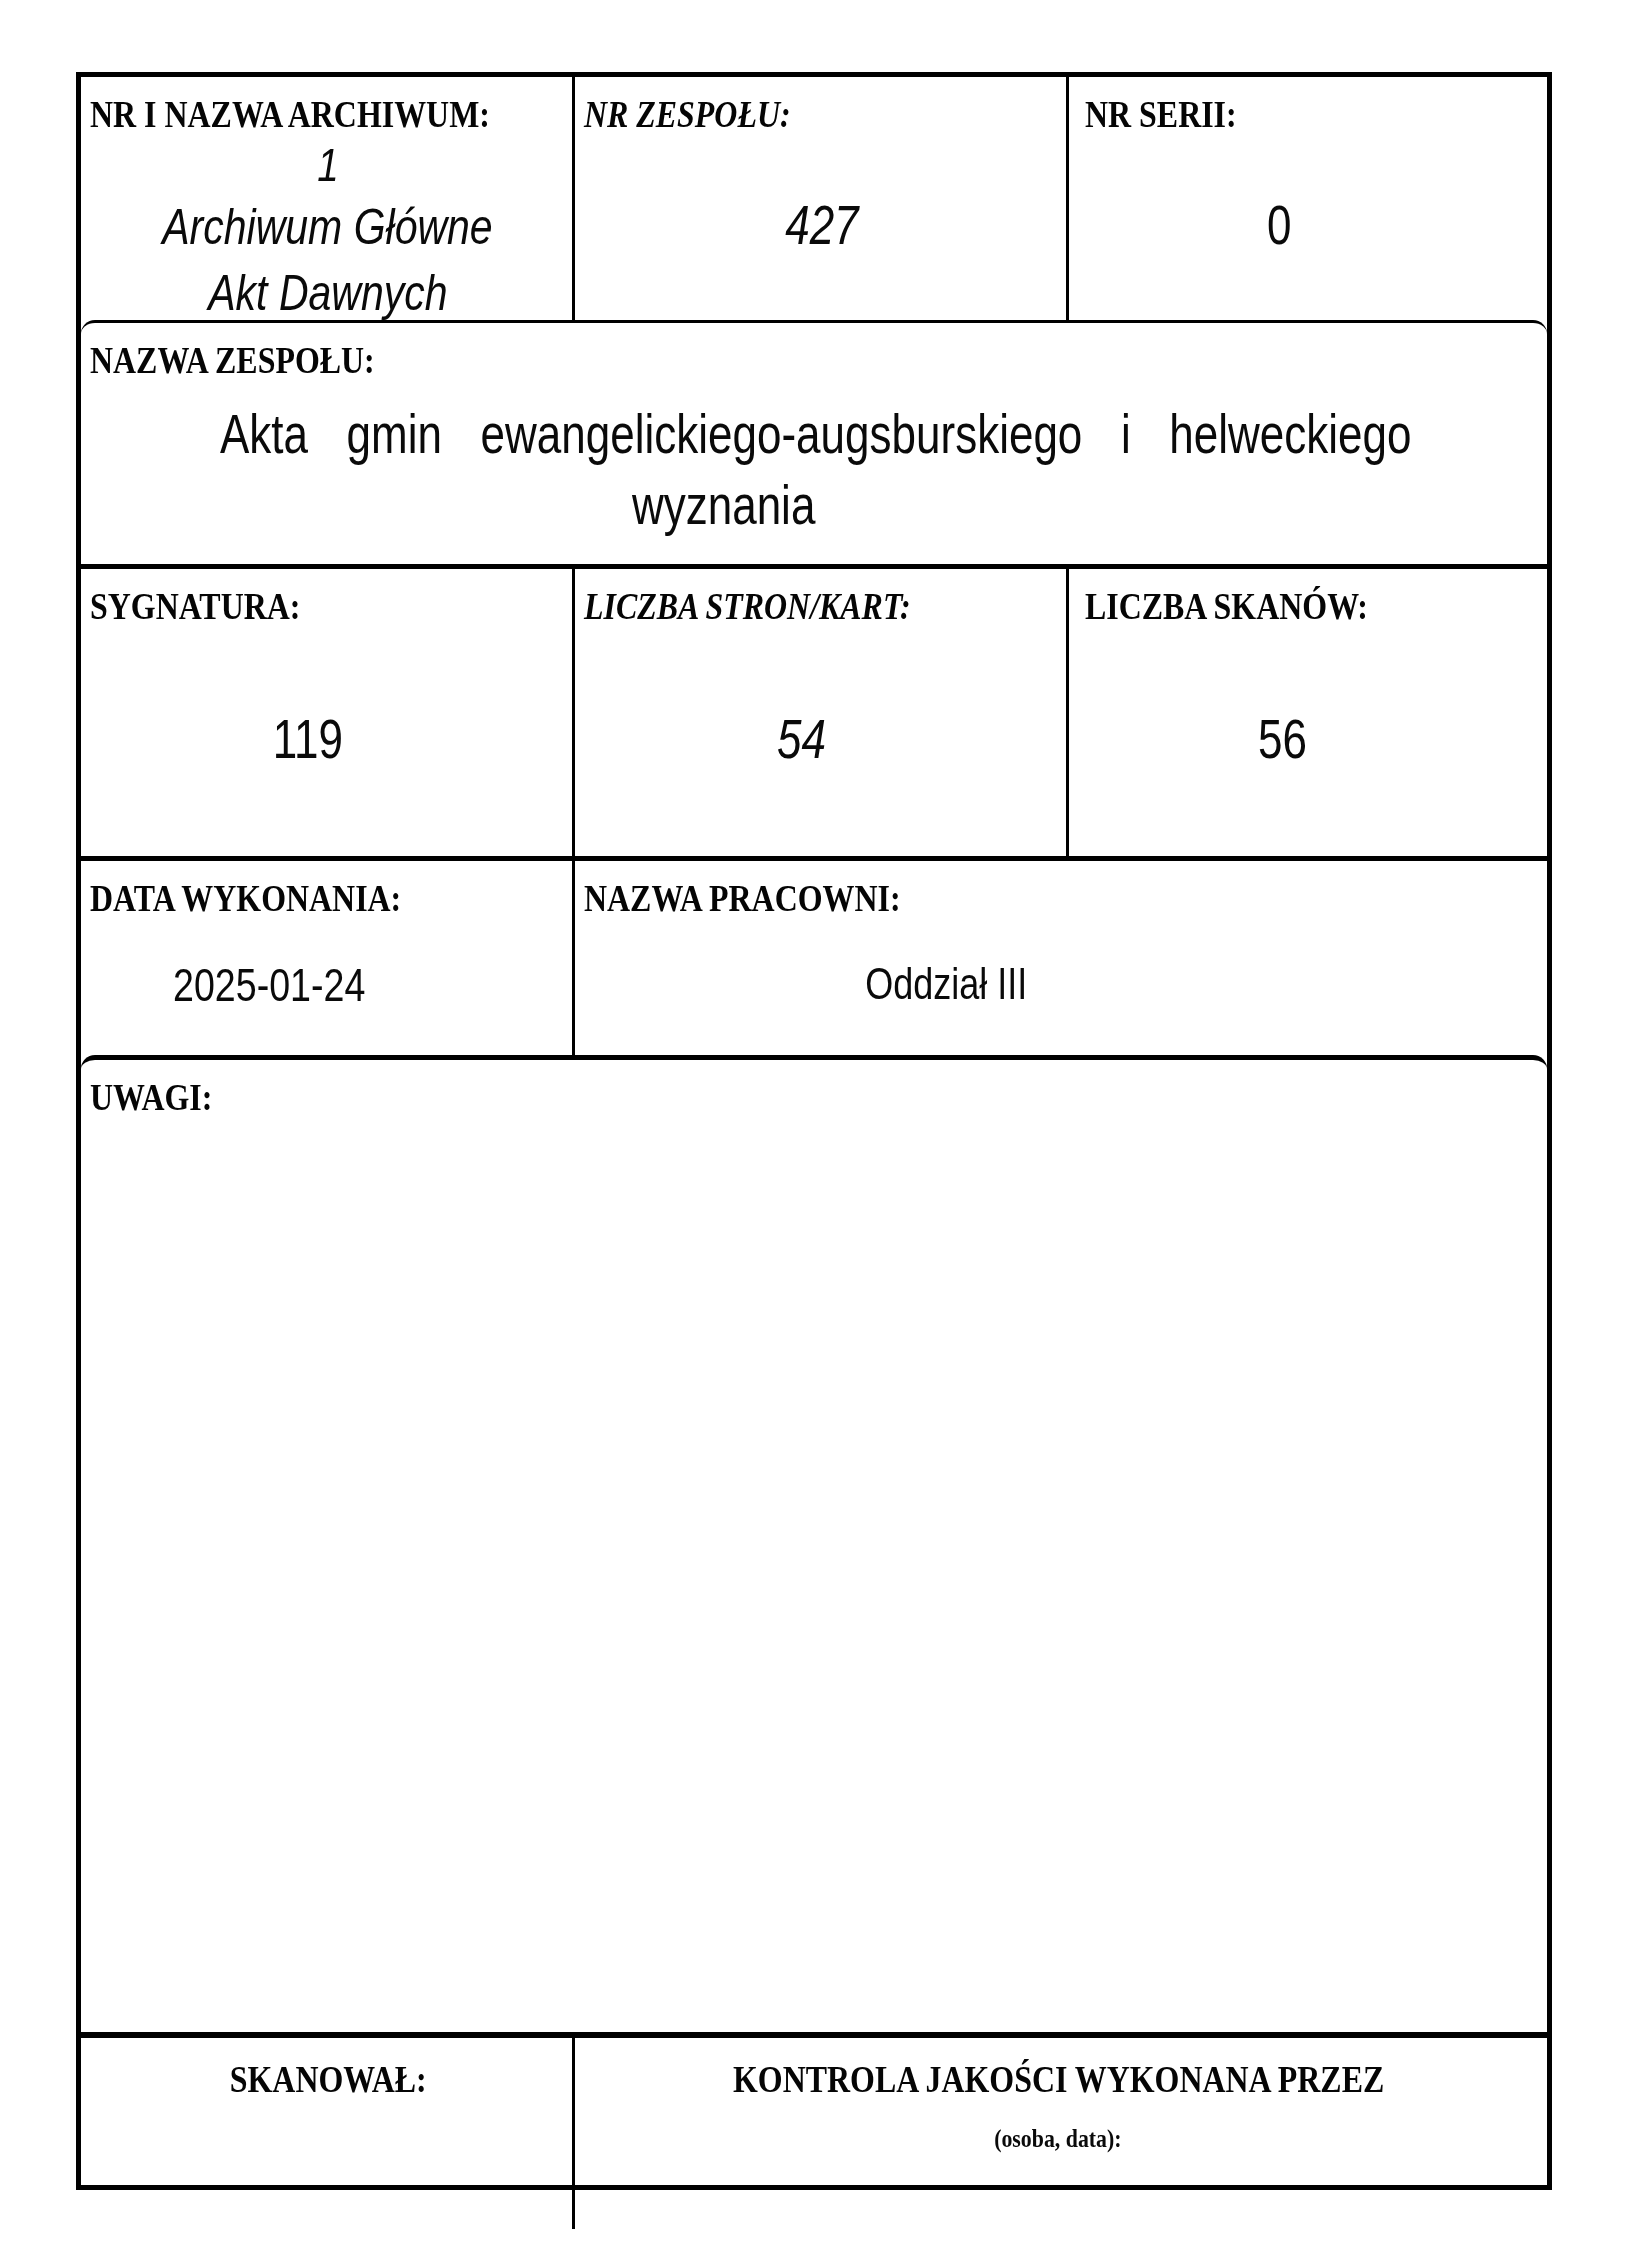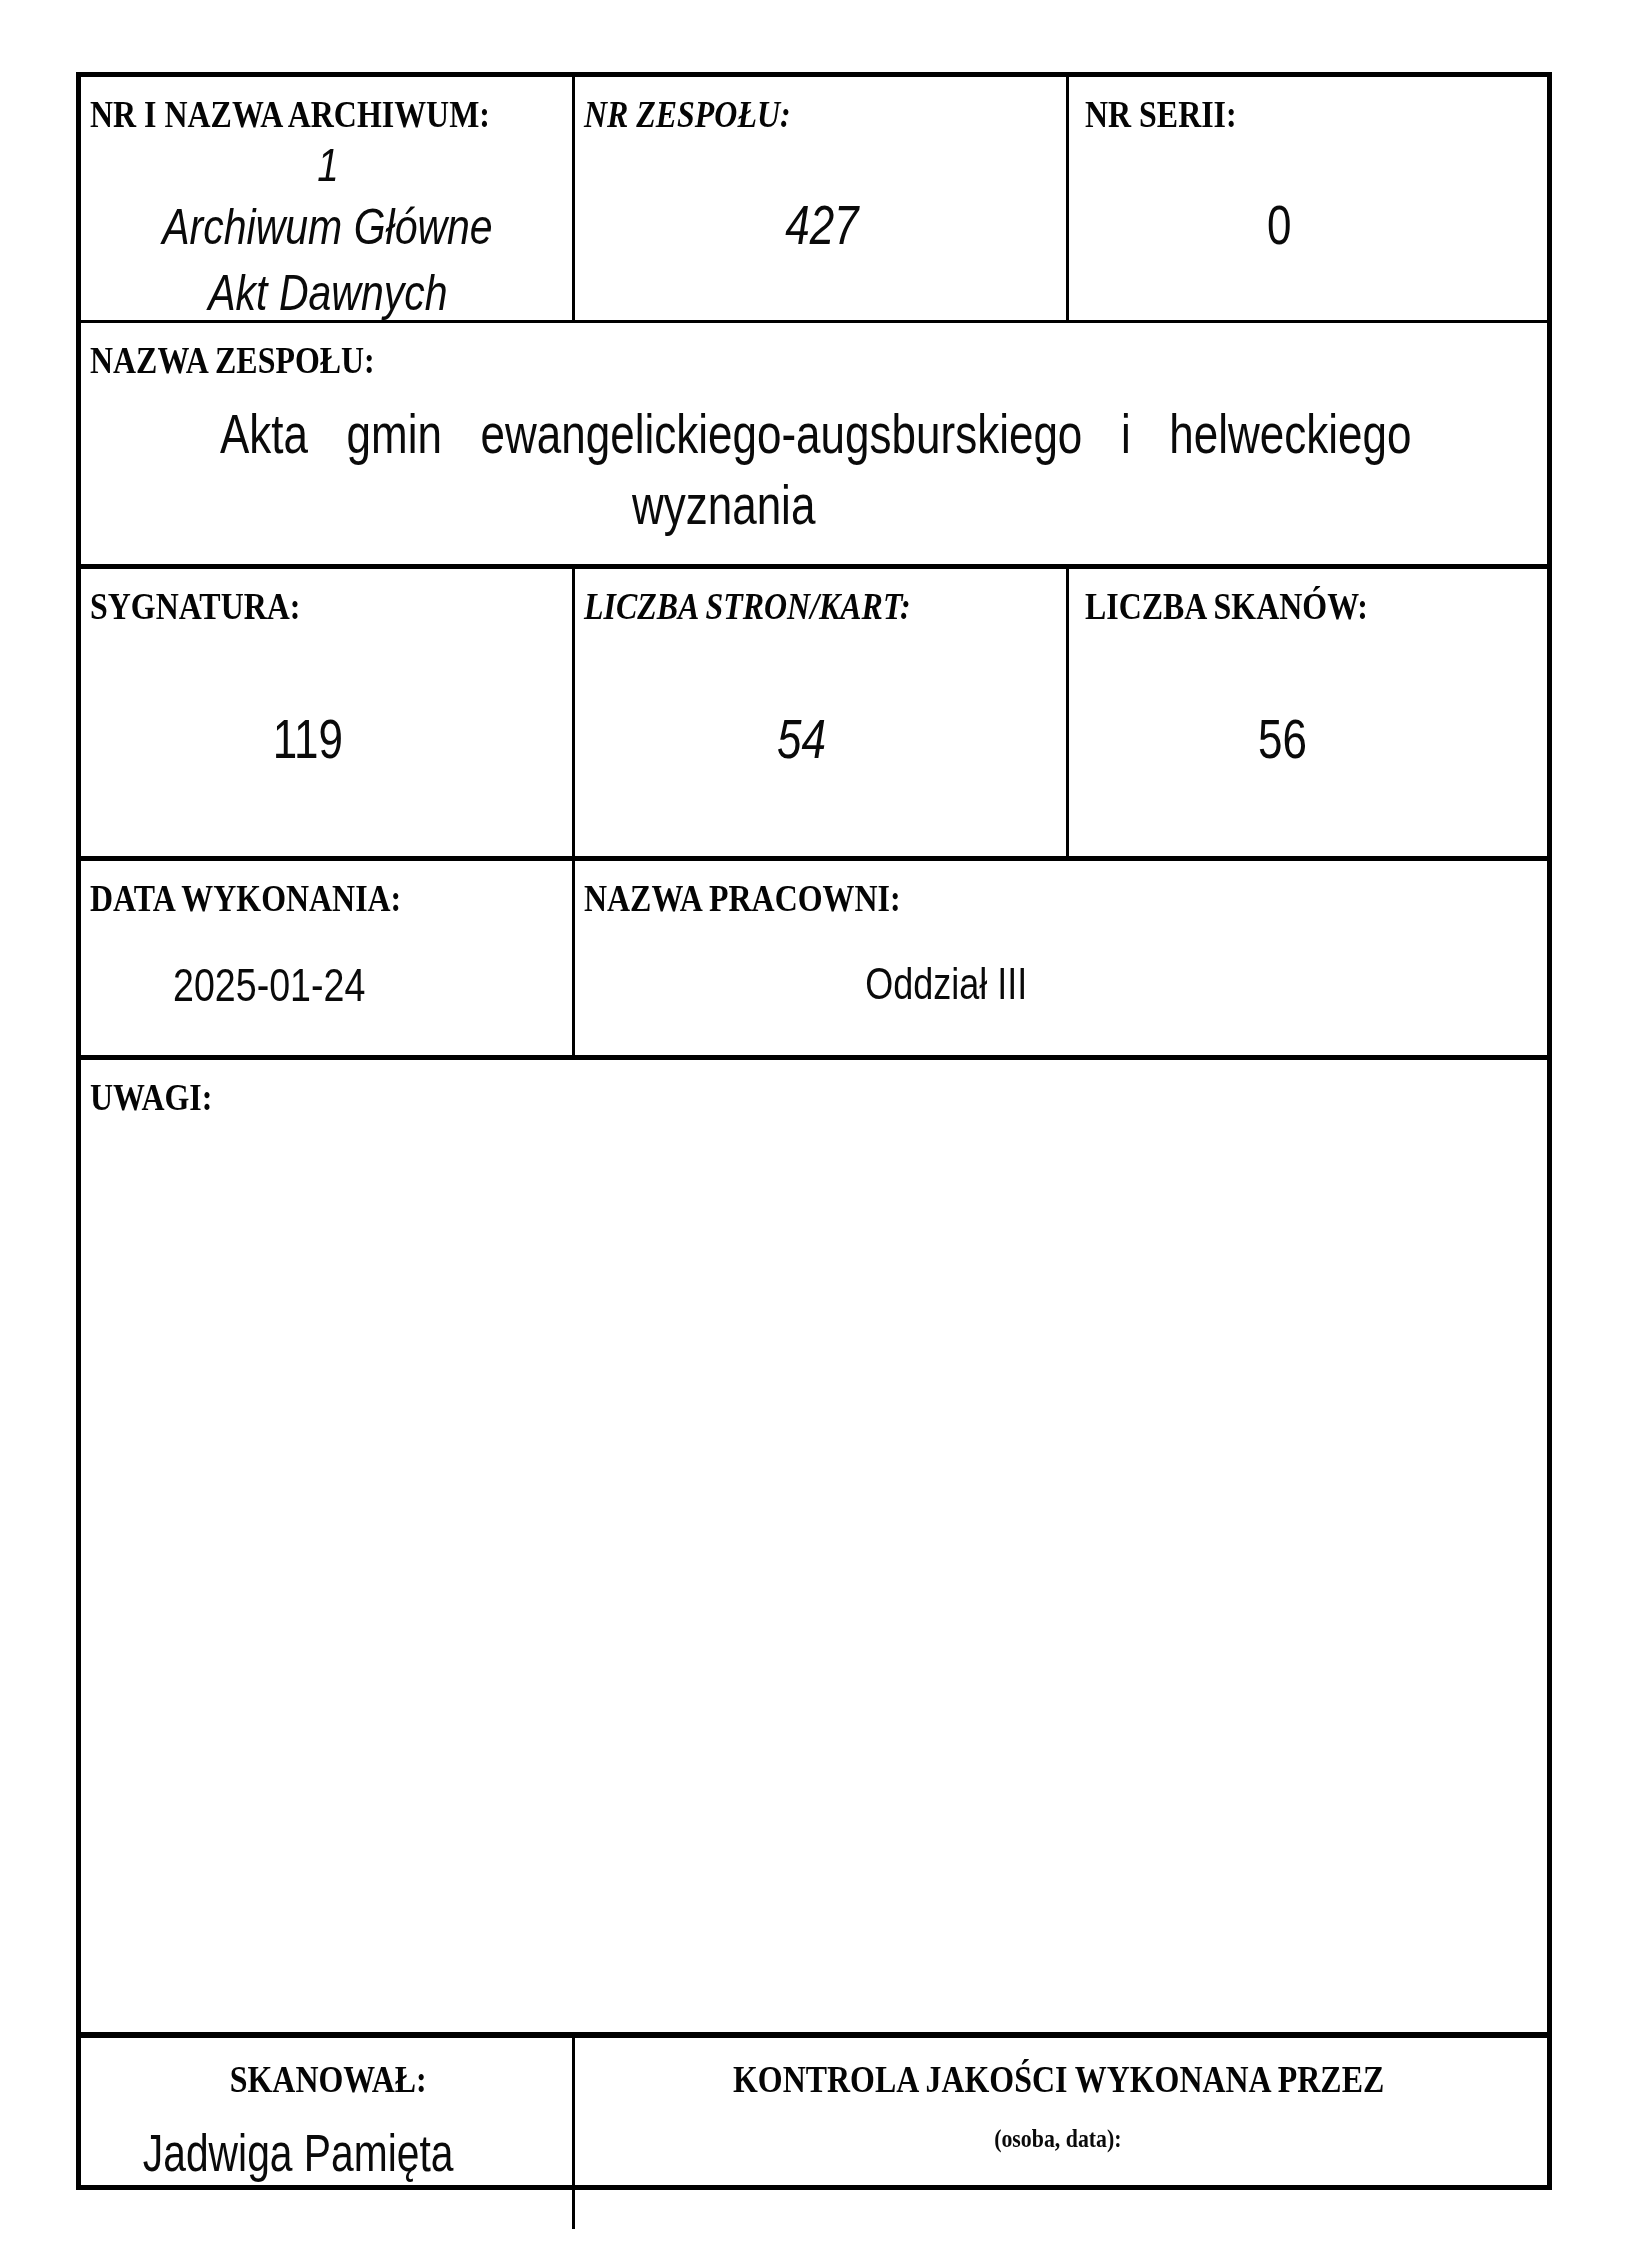--- a/index.html
+++ b/index.html
@@ -16,21 +16,21 @@
   .r4{height:199px;border-top:5.3px solid #000;}
   .r5{height:977px;border-top:5.3px solid #000;flex-direction:column;}
   .r6{height:197px;border-top:6px solid #000;}
 
   .cell{box-sizing:border-box;display:flex;flex-direction:column;
         padding:16px 6.6px 6.6px 9.2px;overflow:hidden;}
   .w1{width:491px;}
   .w2{width:494px;border-left:3.3px solid #000;font-style:italic;}
   .w3{width:480px;border-left:3.3px solid #000;padding-left:16px;}
   .w2w{width:967px;border-left:3.3px solid #000;}
-  .wfull{width:100%;}
+  .wfull{width:100%;border-radius:14px;}
 
   .lbl{font-family:"Liberation Serif",serif;font-weight:700;font-size:38px;line-height:43px;
        display:inline-block;transform:scaleX(0.84);transform-origin:0 50%;white-space:nowrap;color:#050505;}
   .ctr{text-align:center;}
   .ctr .lbl{transform-origin:50% 50%;}
   .sublbl{font-family:"Liberation Serif",serif;font-weight:700;font-size:26px;line-height:32px;
           display:inline-block;transform:scaleX(0.84);transform-origin:50% 50%;white-space:nowrap;}
 
   .vfill{flex:1;display:flex;flex-direction:column;align-items:center;justify-content:center;}
   .val{font-family:"Liberation Sans",sans-serif;display:inline-block;transform:scaleX(0.8);
@@ -131,23 +131,20 @@
     <div class="lineswrap">
       <span class="val"></span>
     </div>
   </div>
 
   <div class="row r6">
     <div class="cell w1 r6pad">
       <div class="ctr">
         <span class="lbl">SKANOWAŁ:</span>
       </div>
-      <div class="vfill">
-        <span class="val signer shift45">Jadwiga Pamięta</span>
-      </div>
     </div>
     <div class="cell w2w r6pad">
       <div class="ctr">
         <span class="lbl">KONTROLA JAKOŚCI WYKONANA PRZEZ</span>
       </div>
       <div class="ctr qc-sub">
         <span class="sublbl">(osoba, data):</span>
       </div>
       <div class="vfill">
         <span class="val"></span>

